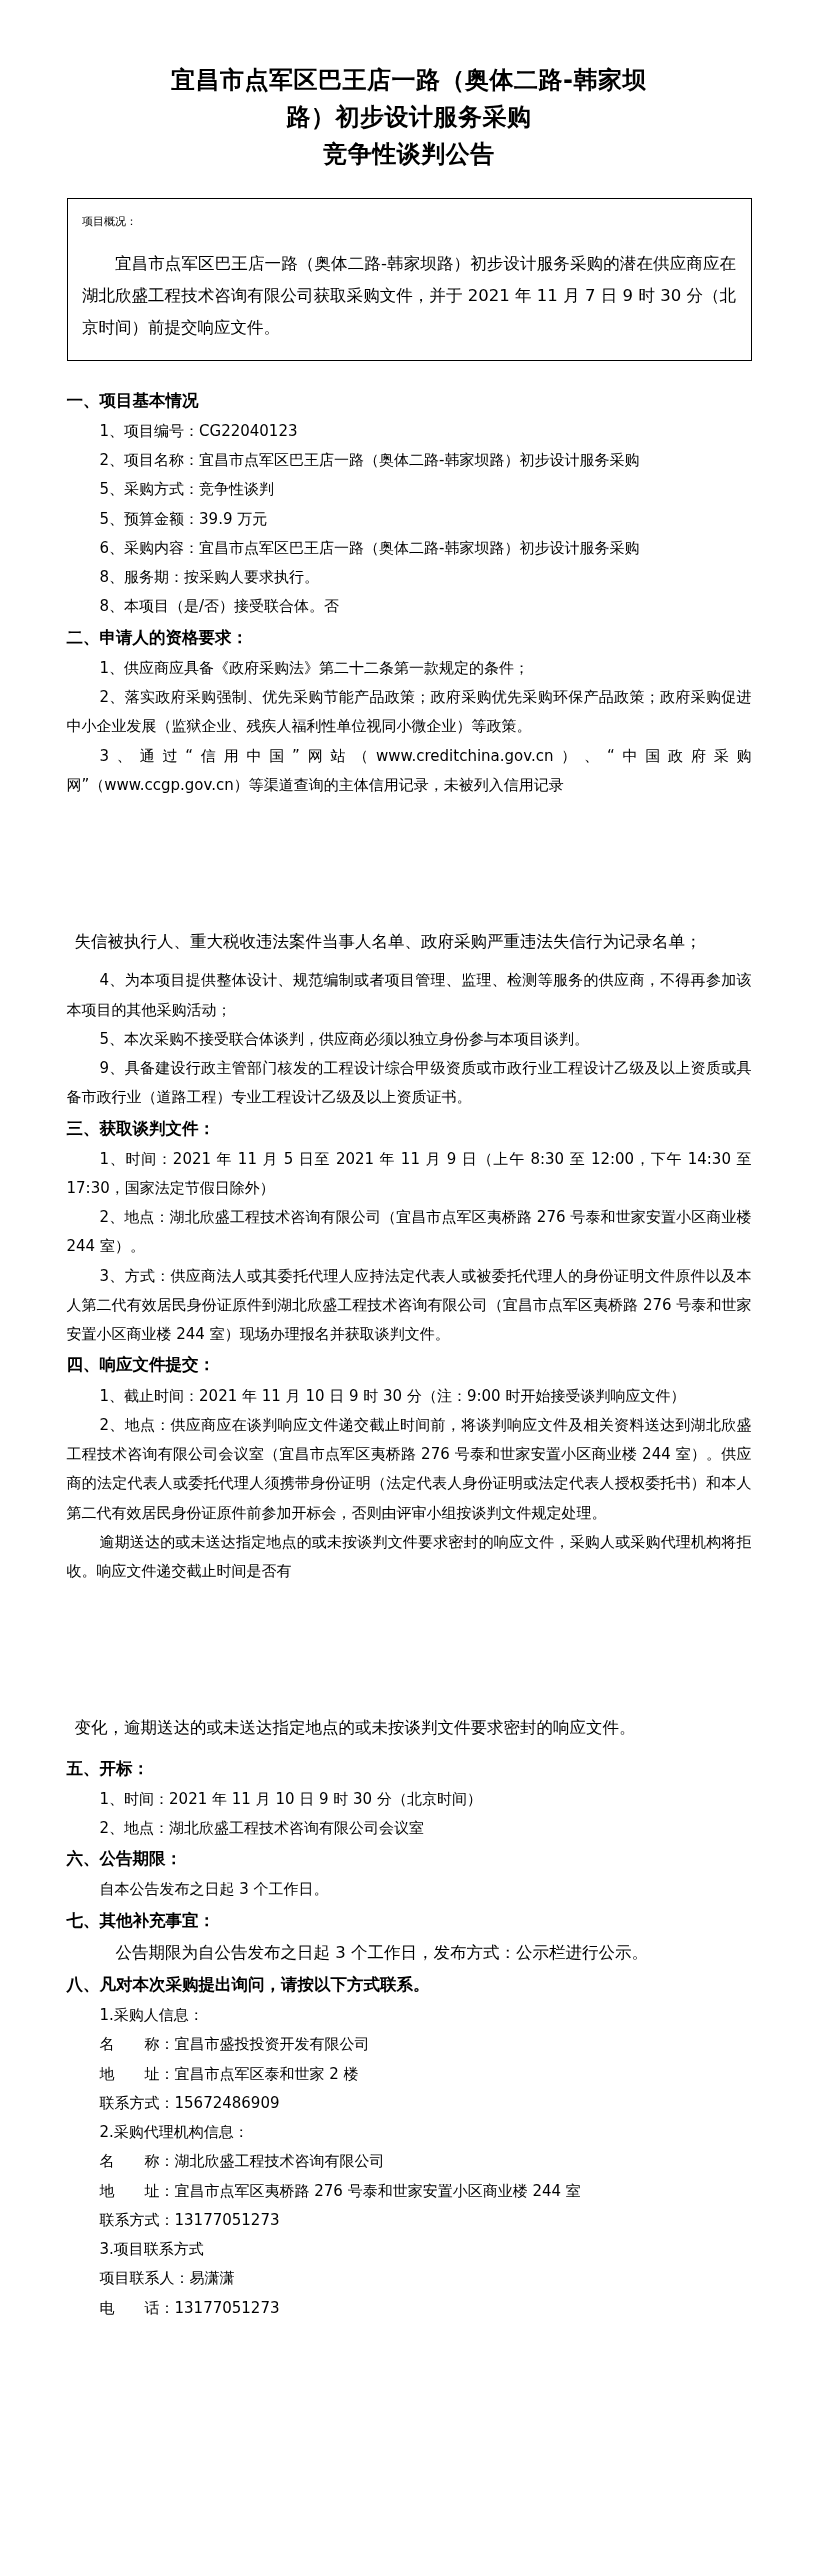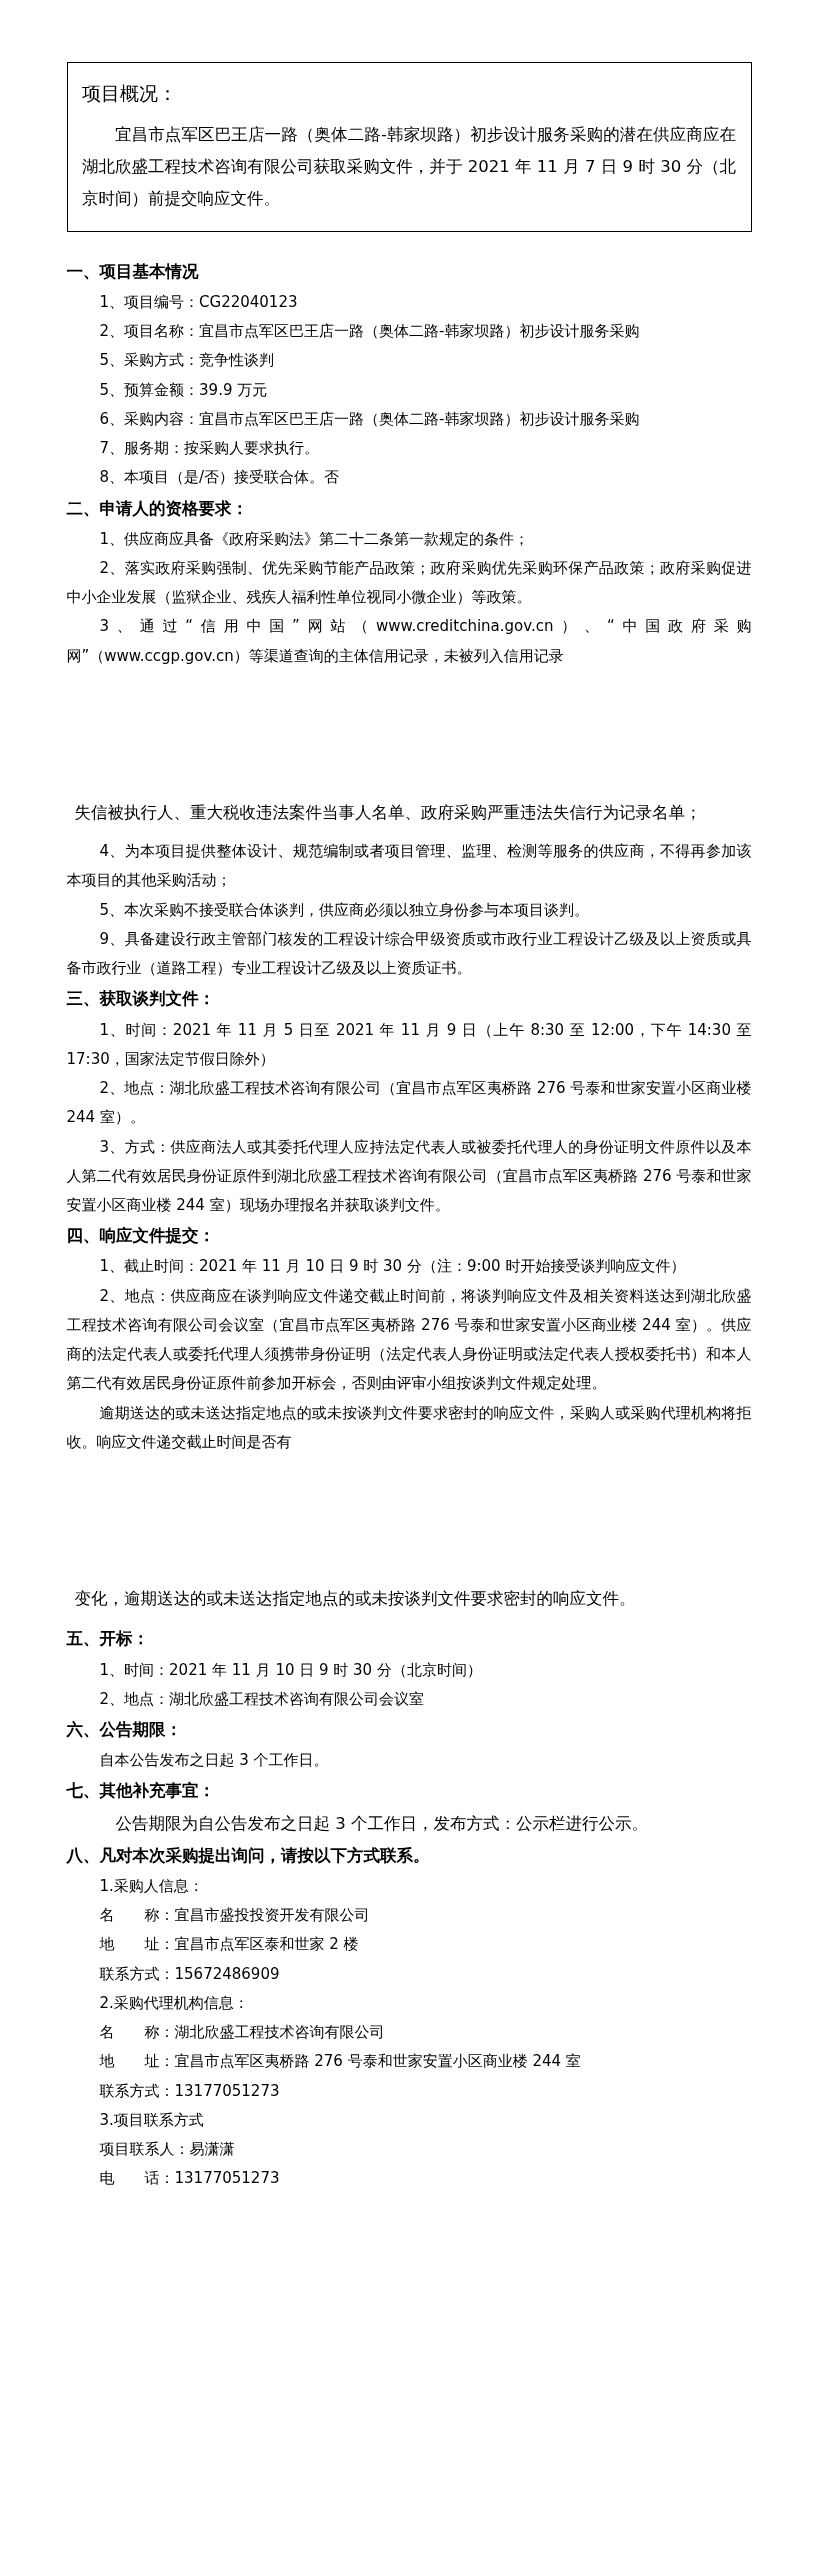--- a/index.html
+++ b/index.html
@@ -36,23 +36,23 @@
     margin: 0 0 24px 0;
   }
   .doc-title .line { display: block; }
 
   .overview-box {
     border: 1px solid #000;
     padding: 13.4px 14.4px 15.5px 14.4px;
     margin-bottom: 24px;
   }
   .overview-label {
-    font-size: 19px;
+    font-size: 11px;
     line-height: 1.8;
-    margin-bottom: 8px;
+    margin-bottom: 16px;
   }
   .overview-text {
     font-size: 16.5px;
     line-height: 1.95;
     text-indent: 33px;
     text-align: justify;
   }
 
   .section {
     margin: 0;
@@ -87,34 +87,39 @@
   }
   .gap-block-lg { height: 118px; }
 </style>
 </head>
 <body>
 
 <div class="page">
 
   <div class="inner">
 
+    <h1 class="doc-title">
+      <span class="line">宜昌市点军区巴王店一路（奥体二路-韩家坝</span>
+      <span class="line">路）初步设计服务采购</span>
+      <span class="line">竞争性谈判公告</span>
+    </h1>
 
     <div class="overview-box">
       <div class="overview-label">项目概况：</div>
       <div class="overview-text">宜昌市点军区巴王店一路（奥体二路-韩家坝路）初步设计服务采购的潜在供应商应在湖北欣盛工程技术咨询有限公司获取采购文件，并于 2021 年 11 月 7 日 9 时 30 分（北京时间）前提交响应文件。</div>
     </div>
 
     <div class="section">
       <h2 class="sec-title">一、项目基本情况</h2>
       <p class="para">1、项目编号：CG22040123</p>
       <p class="para">2、项目名称：宜昌市点军区巴王店一路（奥体二路-韩家坝路）初步设计服务采购</p>
       <p class="para">5、采购方式：竞争性谈判</p>
       <p class="para">5、预算金额：39.9 万元</p>
       <p class="para">6、采购内容：宜昌市点军区巴王店一路（奥体二路-韩家坝路）初步设计服务采购</p>
-      <p class="para">7、服务期：按采购人要求执行。</p>
+      <p class="para">8、服务期：按采购人要求执行。</p>
       <p class="para">8、本项目（是/否）接受联合体。否</p>
     </div>
 
     <div class="section">
       <h2 class="sec-title">二、申请人的资格要求：</h2>
       <p class="para">1、供应商应具备《政府采购法》第二十二条第一款规定的条件；</p>
       <p class="para">2、落实政府采购强制、优先采购节能产品政策；政府采购优先采购环保产品政策；政府采购促进中小企业发展（监狱企业、残疾人福利性单位视同小微企业）等政策。</p>
       <p class="para">3、通过“信用中国”网站（www.creditchina.gov.cn）、“中国政府采购网”（www.ccgp.gov.cn）等渠道查询的主体信用记录，未被列入信用记录</p>
     </div>
 

